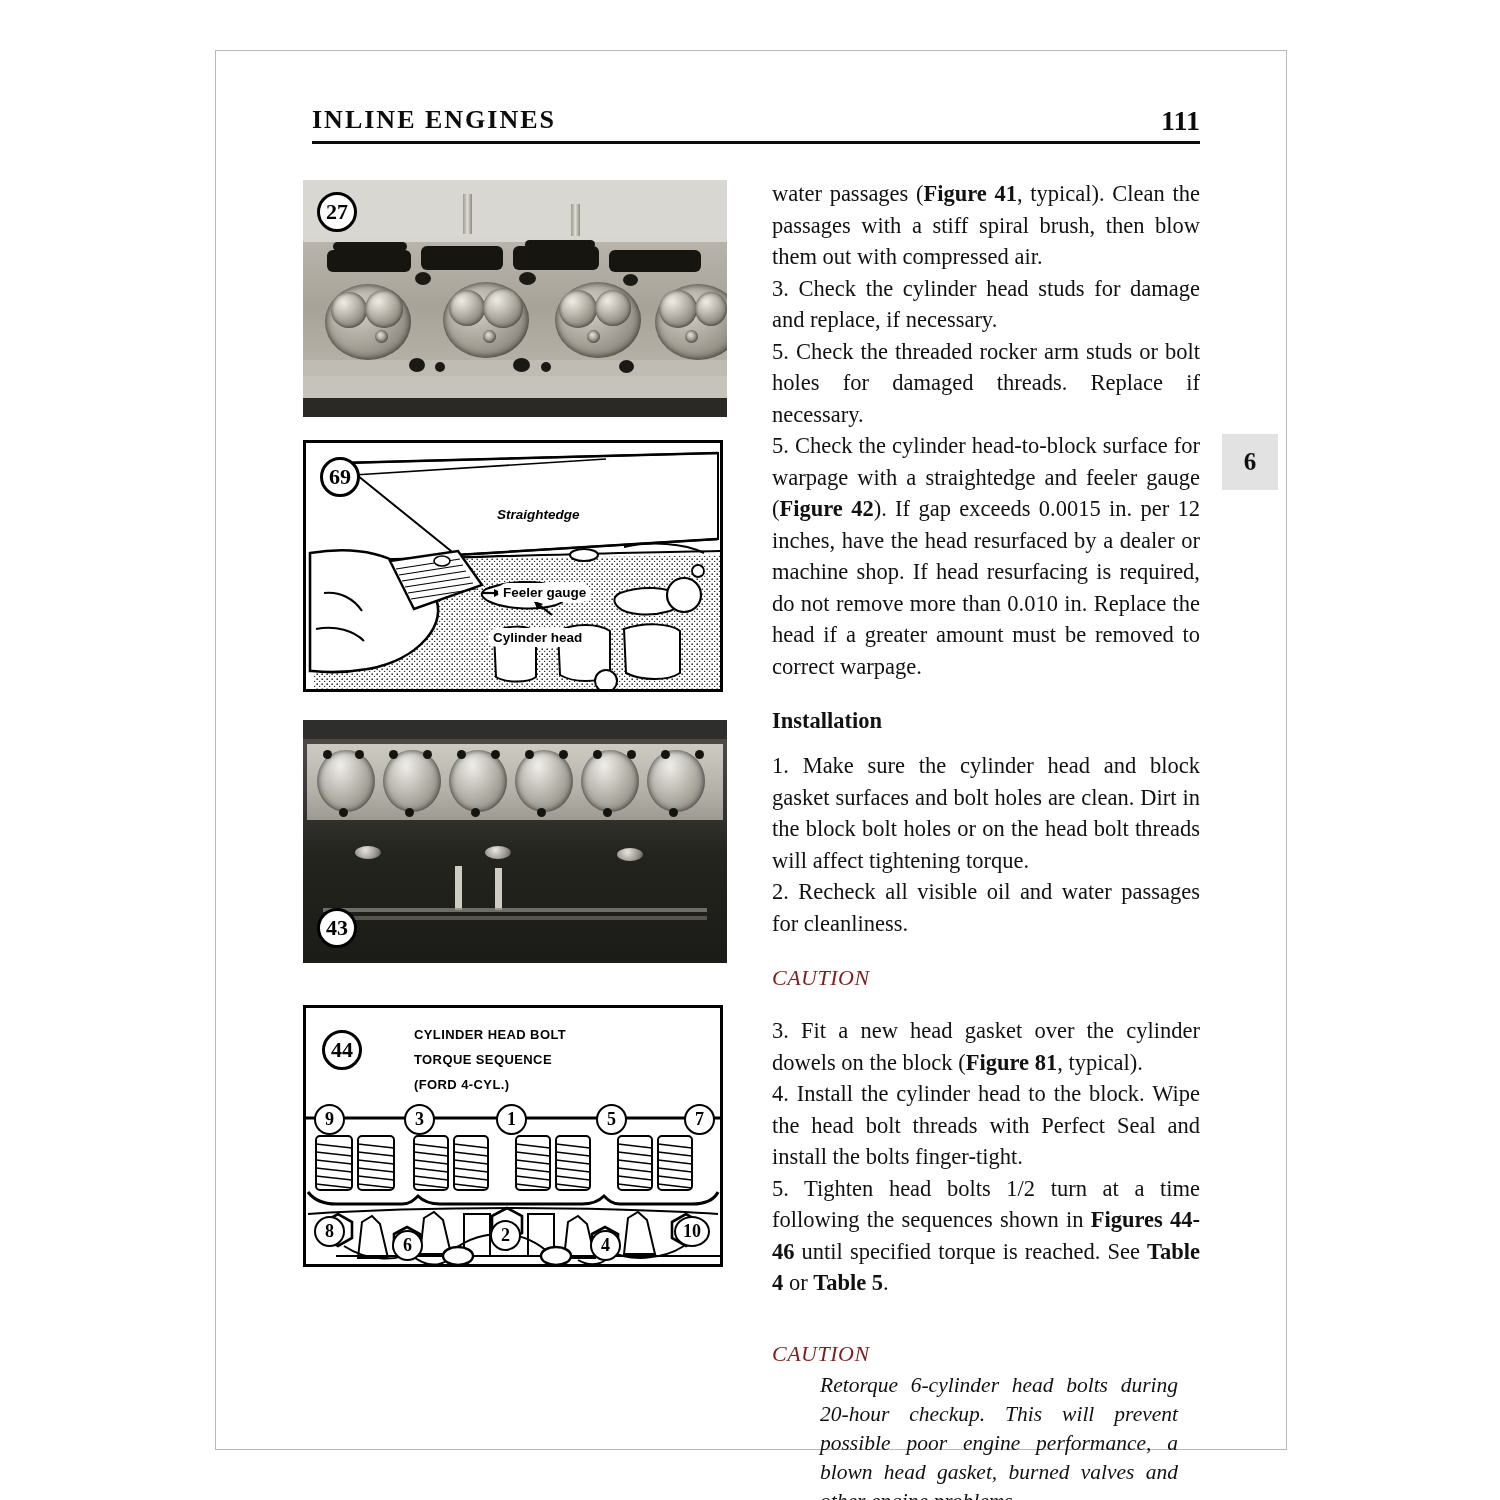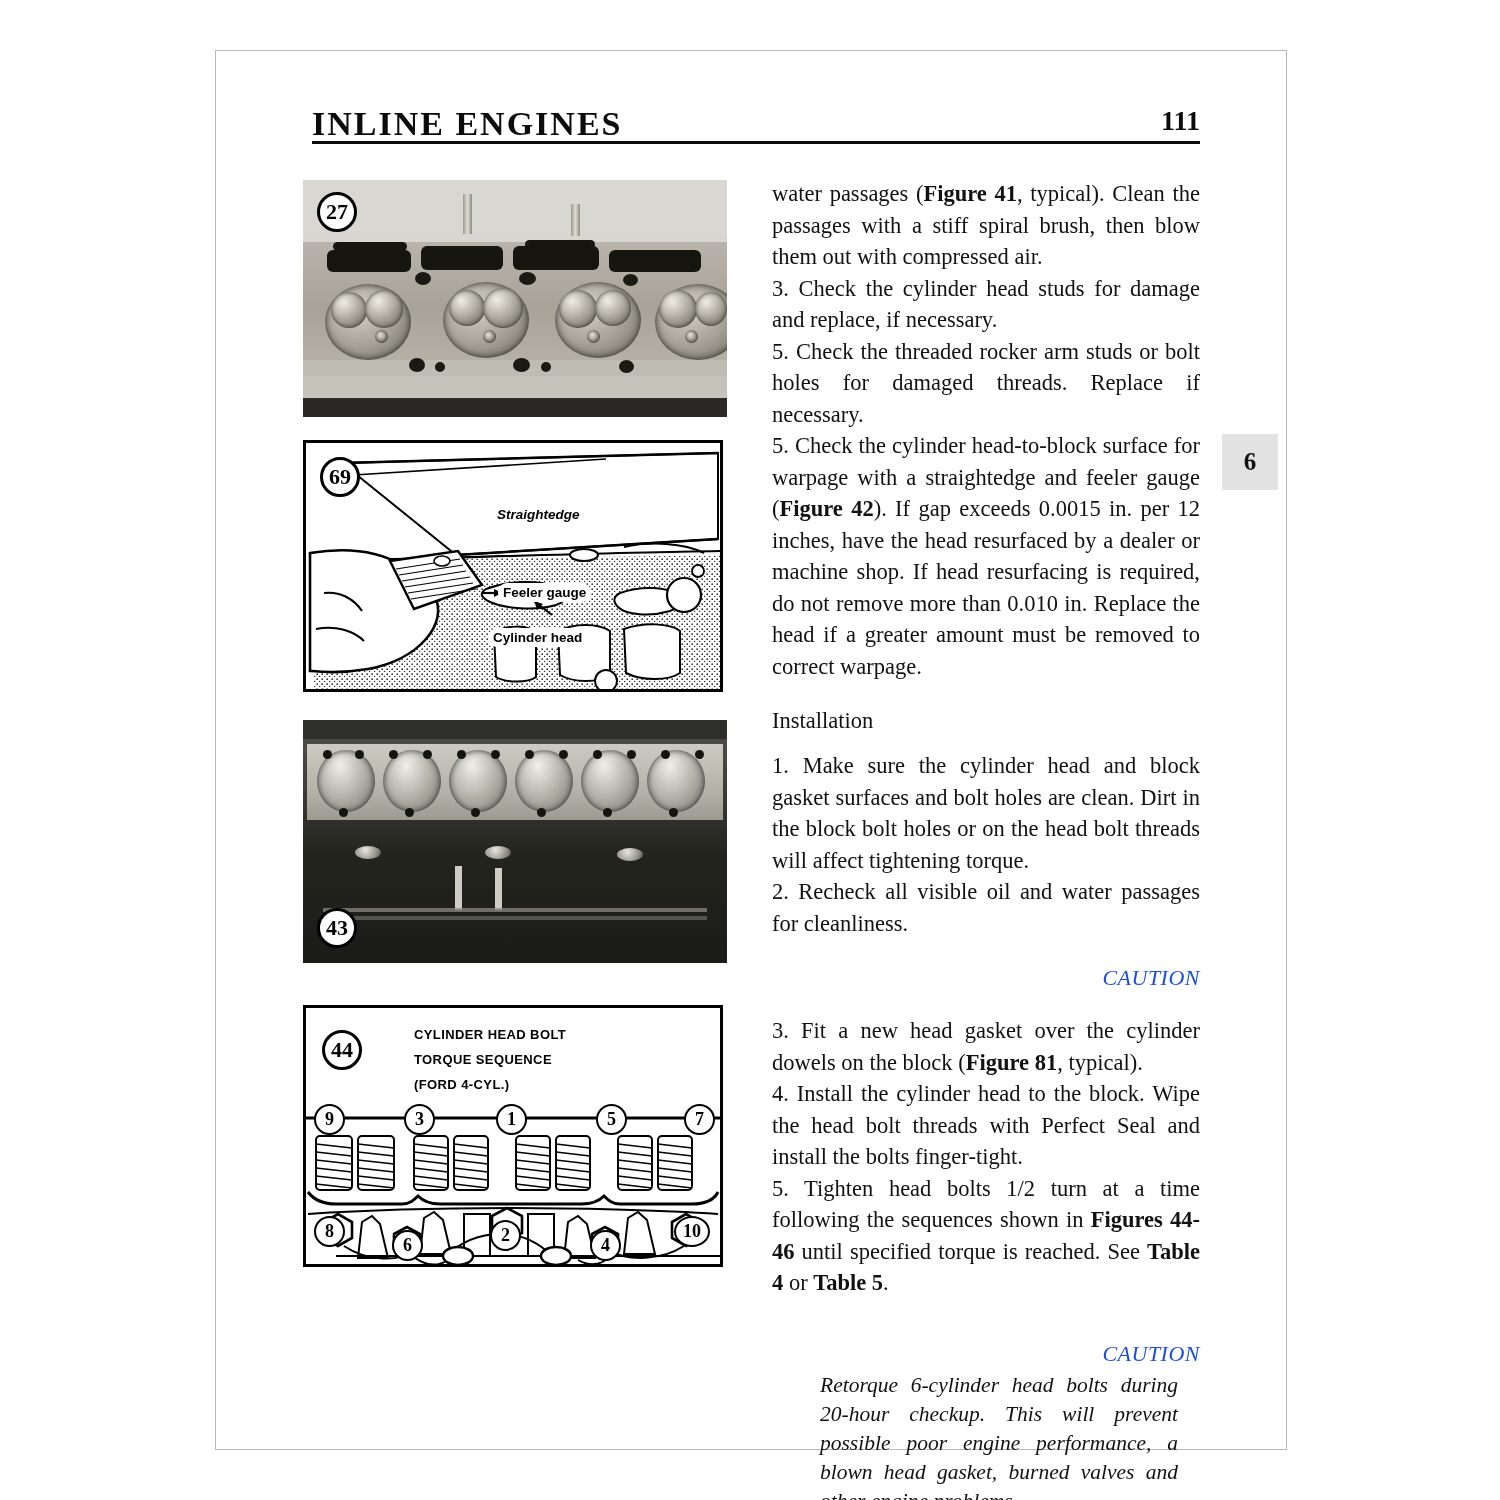--- a/index.html
+++ b/index.html
@@ -33,21 +33,21 @@
     top: 105px;
     width: 888px;
     height: 42px;
   }
   #header .rh-title {
     position: absolute;
     left: 0;
     top: 0;
     font-family: "Liberation Serif", serif;
     font-weight: bold;
-    font-size: 34px;
+    font-size: 26px;
     letter-spacing: 2.0px;
     color: #0c0c0c;
     white-space: nowrap;
   }
   #header .rh-page {
     position: absolute;
     right: 0;
     top: 0;
     font-family: "Liberation Serif", serif;
     font-weight: bold;
@@ -102,36 +102,36 @@
     color: #111111;
     text-align: justify;
     margin: 0;
     -webkit-hyphens: none;
     hyphens: none;
   }
   .body-p b { font-weight: bold; }
   .sub-head {
     font-family: "Liberation Serif", serif;
     font-size: 22.5px;
-    font-weight: normal;
+    font-weight: bold;
     color: #111111;
     margin: 26px 0 16px 0;
     line-height: 26px;
   }
 
   
   .caution {
     margin: 26px 0 24px 0;
   }
   .caution-title {
     font-family: "Liberation Serif", serif;
     font-style: italic;
     font-size: 22px;
-    text-align: right;
-    color: #1d4ed8;
+    text-align: left;
+    color: #7f1d1d;
     margin-bottom: 4px;
     letter-spacing: 0.5px;
   }
   .caution-body {
     font-family: "Liberation Serif", serif;
     font-style: italic;
     font-size: 21.5px;
     line-height: 29px;
     color: #111111;
     text-align: justify;

